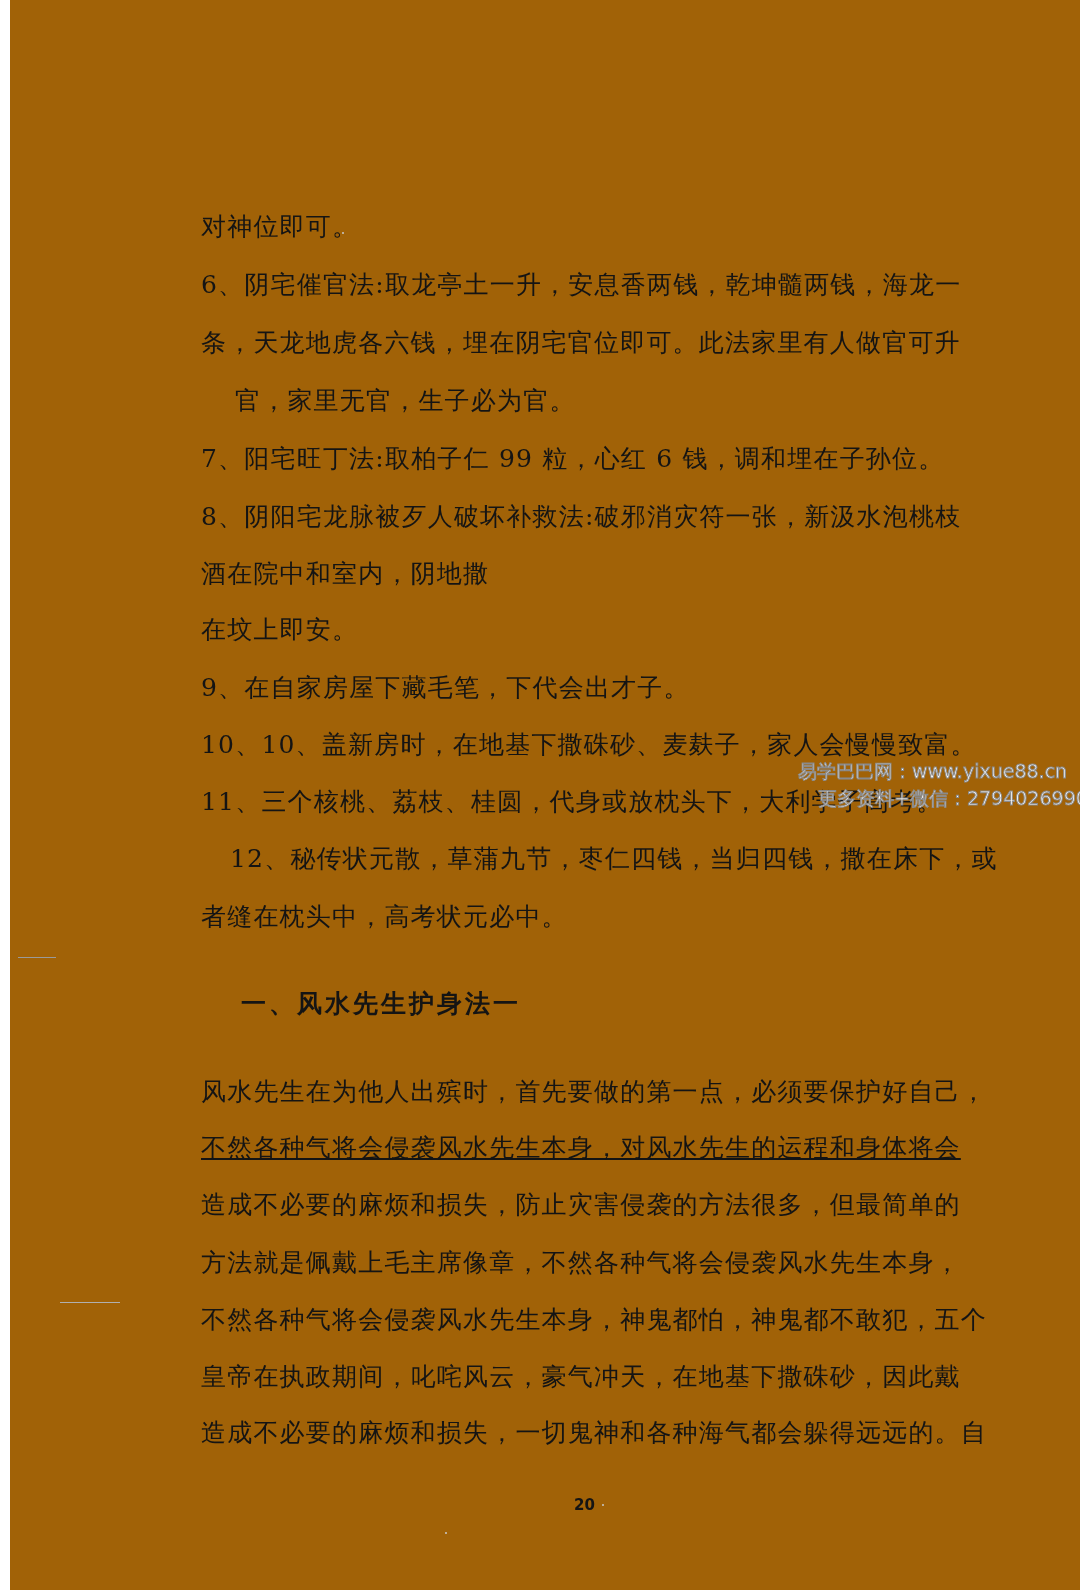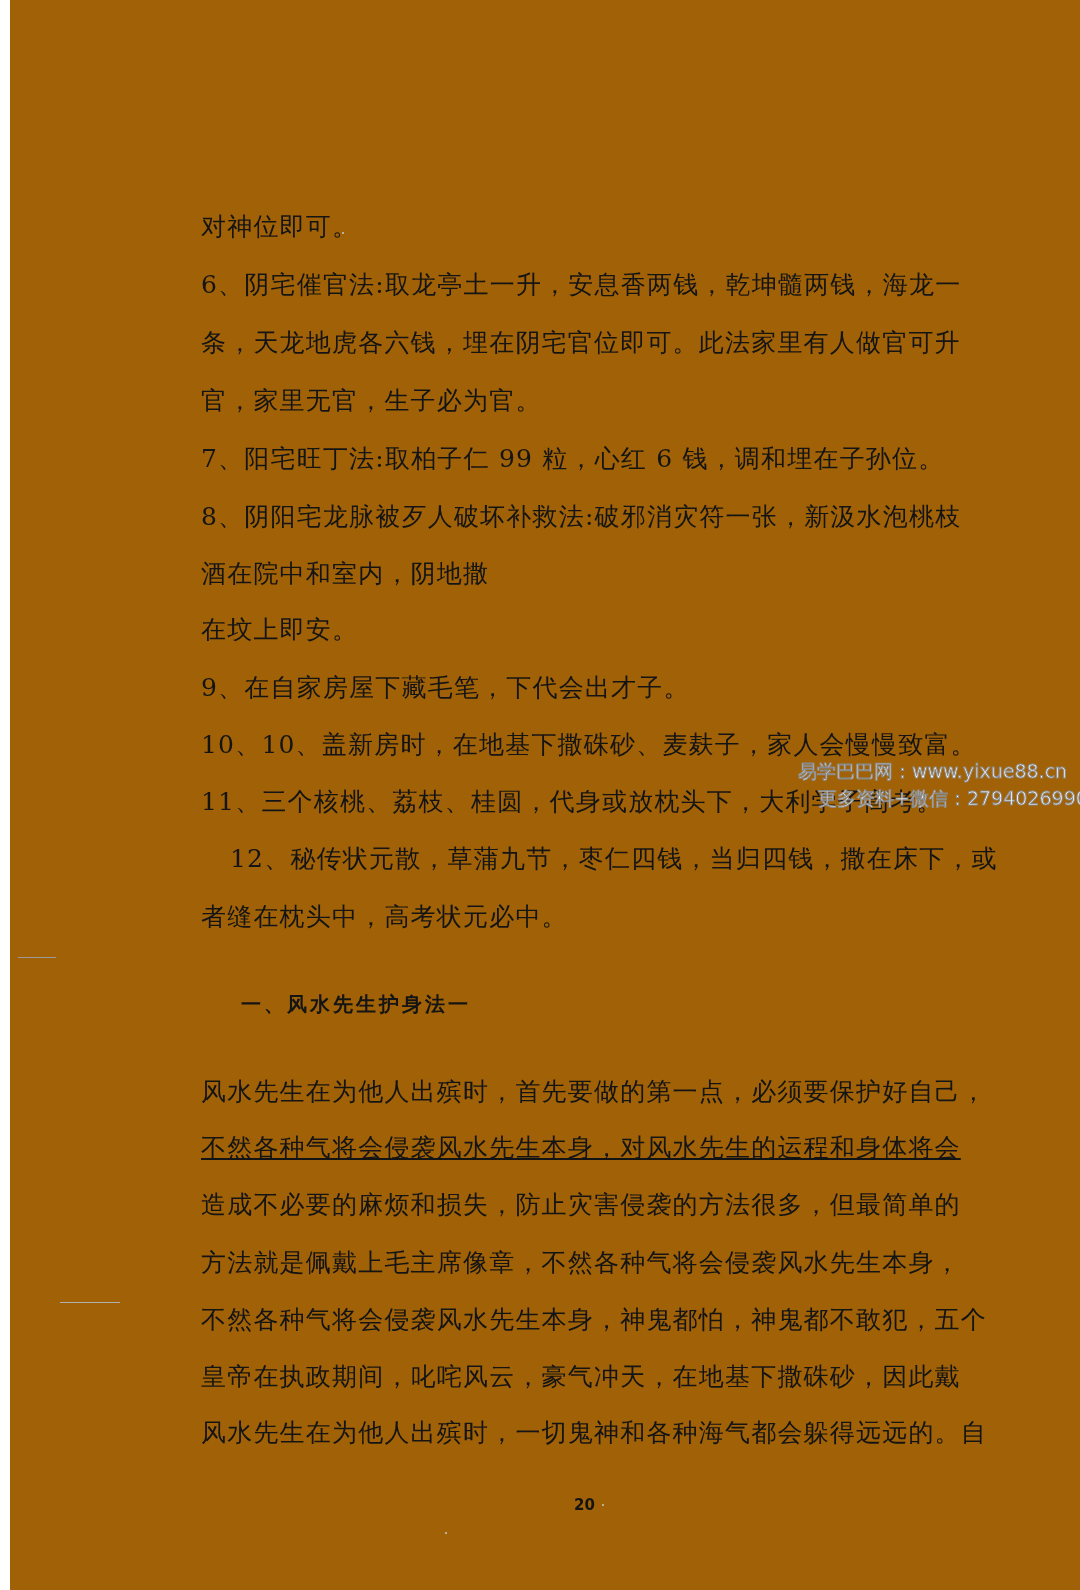--- a/index.html
+++ b/index.html
@@ -27,21 +27,21 @@
     left: 191px;
     font-size: 25px;
     line-height: 32px;
     white-space: nowrap;
     letter-spacing: 1.2px;
   }
   .heading {
     position: absolute;
     left: 231px;
     top: 988px;
-    font-size: 20px;
+    font-size: 25px;
     line-height: 32px;
     font-weight: bold;
     letter-spacing: 3px;
     white-space: nowrap;
   }
   .page-number {
     position: absolute;
     left: 564px;
     top: 1496px;
     font-family: "DejaVu Sans", "Liberation Sans", sans-serif;
@@ -72,40 +72,40 @@
   }
 </style>
 </head>
 <body>
 
 <div class="page">
 
   <div class="line" style="top:211px;">对神位即可。</div>
   <div class="line" style="top:269px;">6、阴宅催官法:取龙亭土一升，安息香两钱，乾坤髓两钱，海龙一</div>
   <div class="line" style="top:327px;">条，天龙地虎各六钱，埋在阴宅官位即可。此法家里有人做官可升</div>
-  <div class="line" style="top:385px;">官，家里无官，生子必为官。</div>
+  <div class="line" style="top:385px;margin-left:34px;">官，家里无官，生子必为官。</div>
   <div class="line" style="top:443px;">7、阳宅旺丁法:取柏子仁 99 粒，心红 6 钱，调和埋在子孙位。</div>
   <div class="line" style="top:501px;">8、阴阳宅龙脉被歹人破坏补救法:破邪消灾符一张，新汲水泡桃枝</div>
   <div class="line" style="top:558px;">酒在院中和室内，阴地撒</div>
   <div class="line" style="top:614px;">在坟上即安。</div>
   <div class="line" style="top:672px;">9、在自家房屋下藏毛笔，下代会出才子。</div>
   <div class="line" style="top:729px;">10、10、盖新房时，在地基下撒硃砂、麦麸子，家人会慢慢致富。</div>
   <div class="line" style="top:786px;">11、三个核桃、荔枝、桂圆，代身或放枕头下，大利学子高考。</div>
   <div class="line" style="top:843px;margin-left:29px;">12、秘传状元散，草蒲九节，枣仁四钱，当归四钱，撒在床下，或</div>
   <div class="line" style="top:901px;">者缝在枕头中，高考状元必中。</div>
 
   <div class="heading">一、风水先生护身法一</div>
 
   <div class="line" style="top:1076px;">风水先生在为他人出殡时，首先要做的第一点，必须要保护好自己，</div>
   <div class="line" style="top:1132px;text-decoration:underline;">不然各种气将会侵袭风水先生本身，对风水先生的运程和身体将会</div>
   <div class="line" style="top:1189px;">造成不必要的麻烦和损失，防止灾害侵袭的方法很多，但最简单的</div>
   <div class="line" style="top:1247px;">方法就是佩戴上毛主席像章，不然各种气将会侵袭风水先生本身，</div>
   <div class="line" style="top:1304px;">不然各种气将会侵袭风水先生本身，神鬼都怕，神鬼都不敢犯，五个</div>
   <div class="line" style="top:1361px;">皇帝在执政期间，叱咤风云，豪气冲天，在地基下撒硃砂，因此戴</div>
-  <div class="line" style="top:1417px;">风水先生在为他人出殡时，一切鬼神和各种海气都会躲得远远的。自</div>
+  <div class="line" style="top:1417px;">造成不必要的麻烦和损失，一切鬼神和各种海气都会躲得远远的。自</div>
 
   <div class="page-number">20</div>
 
   <div class="watermark" style="left:788px; top:760px;">易学巴巴网：www.yixue88.cn</div>
   <div class="watermark" style="left:808px; top:787px;">更多资料+微信：2794026990</div>
 
   <div class="margin-mark" style="left:8px; top:957px; width:38px;"></div>
   <div class="margin-mark" style="left:50px; top:1302px; width:60px; background:#b0b0b0;"></div>
   <div class="speck" style="left:332px; top:232px;"></div>
   <div class="speck" style="left:592px; top:1504px;"></div>

